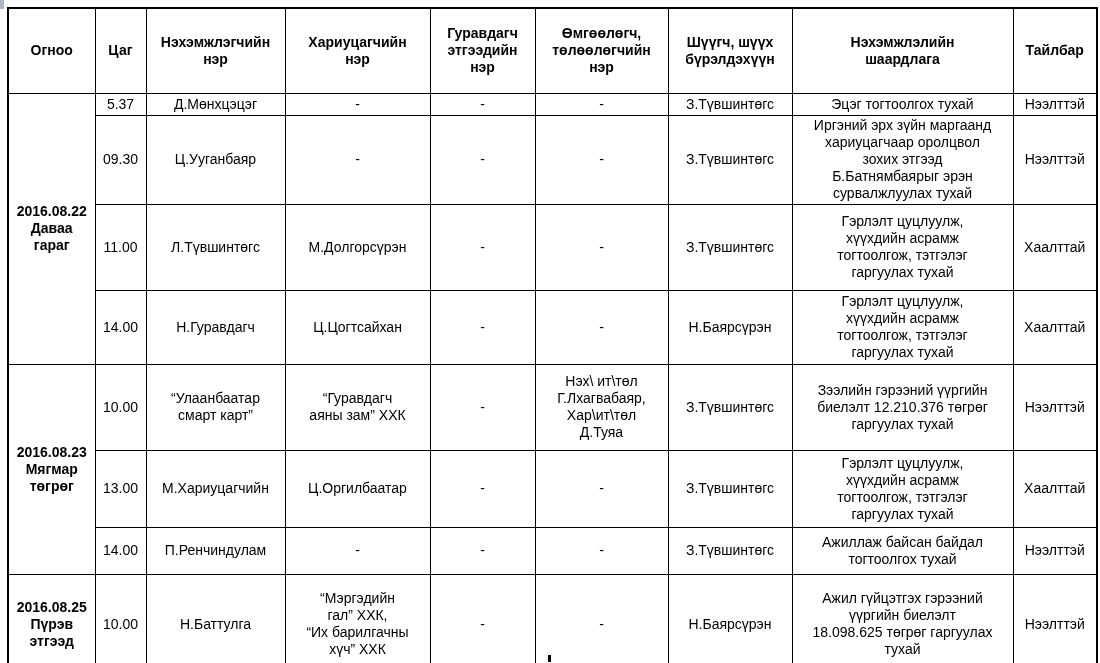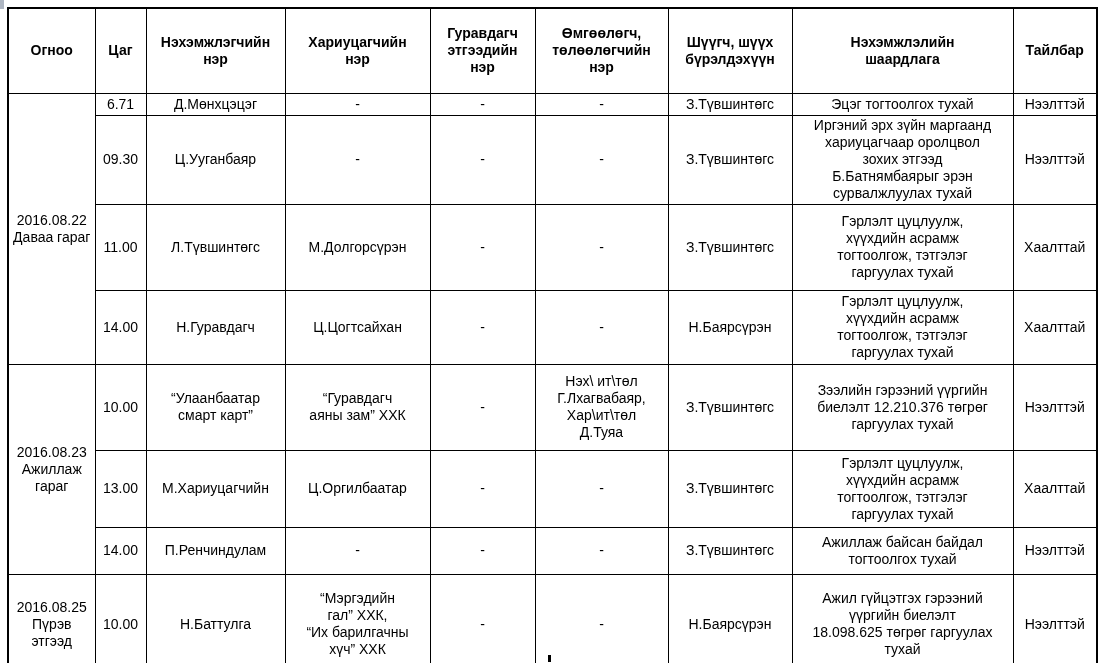--- a/index.html
+++ b/index.html
@@ -33,21 +33,21 @@
     line-height: 17px;
     padding: 1px 3px;
     white-space: pre-line;
     overflow: hidden;
     background: #ffffff;
   }
   table.schedule th {
     font-weight: bold;
   }
   td.date-cell {
-    font-weight: normal;
+    font-weight: bold;
     margin-top: 40px;
   }
   td.date-cell .date-line {
     display: block;
   }
   
   .corner-artifact {
     position: absolute;
     left: 0;
     top: 0;
@@ -98,21 +98,21 @@
         <th>Шүүгч, шүүх
 бүрэлдэхүүн</th>
         <th>Нэхэмжлэлийн
 шаардлага</th>
         <th>Тайлбар</th>
       </tr>
   </thead>
   <tbody id="table-body">
       <tr style="height: 22px;">
         <td class="date-cell" rowspan="4"><span class="date-line">2016.08.22</span><span>Даваа гараг</span></td>
-        <td>6.71</td>
+        <td>5.37</td>
         <td>Д.Мөнхцэцэг</td>
         <td>-</td>
         <td>-</td>
         <td>-</td>
         <td>З.Түвшинтөгс</td>
         <td>Эцэг тогтоолгох тухай</td>
         <td>Нээлттэй</td>
       </tr>
       <tr style="height: 89px;">
         <td>09.30</td>
@@ -148,21 +148,21 @@
         <td>-</td>
         <td>-</td>
         <td>Н.Баярсүрэн</td>
         <td>Гэрлэлт цуцлуулж,
 хүүхдийн асрамж
 тогтоолгож, тэтгэлэг
 гаргуулах тухай</td>
         <td>Хаалттай</td>
       </tr>
       <tr style="height: 86px;">
-        <td class="date-cell" rowspan="3"><span class="date-line">2016.08.23</span><span>Ажиллаж гараг</span></td>
+        <td class="date-cell" rowspan="3"><span class="date-line">2016.08.23</span><span>Мягмар төгрөг</span></td>
         <td>10.00</td>
         <td>“Улаанбаатар
 смарт карт”</td>
         <td>“Гуравдагч
 аяны зам” ХХК</td>
         <td>-</td>
         <td>Нэх\ ит\төл
 Г.Лхагвабаяр,
 Хар\ит\төл
 Д.Туяа</td>

